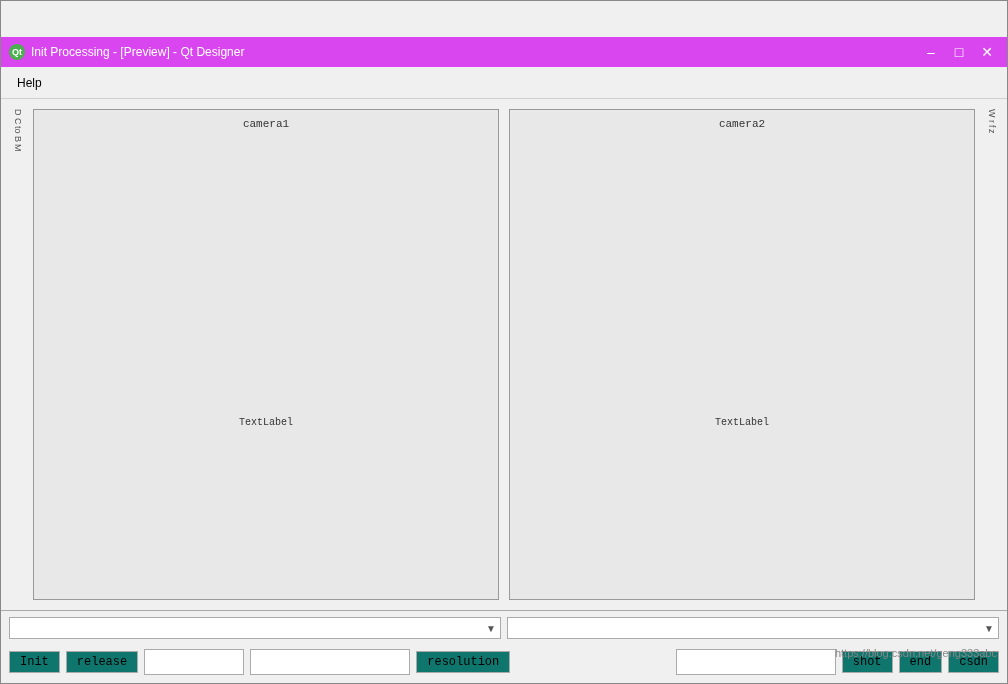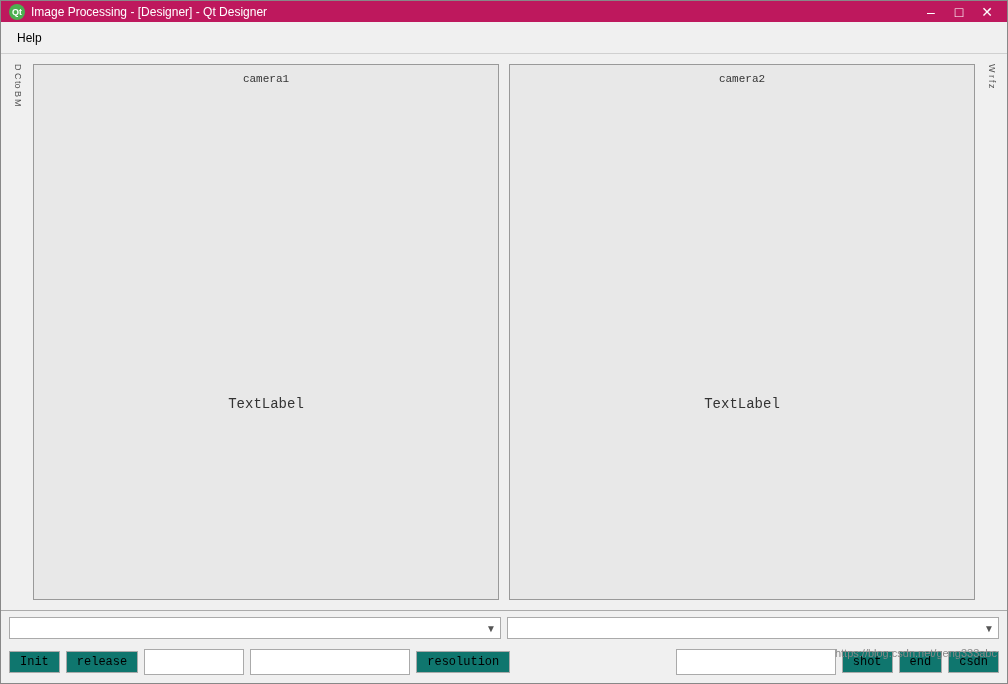--- a/index.html
+++ b/index.html
@@ -20,28 +20,29 @@
     .window {
       width: 1008px;
       height: 684px;
       background: #f0f0f0;
       border: 1px solid #888;
       display: flex;
       flex-direction: column;
     }
 
     .title-bar {
-      background: #be185d;
+      background: #d946ef;
       color: white;
-      height: 21px;
+      height: 30px;
       display: flex;
       align-items: center;
       justify-content: space-between;
       padding: 0 8px;
       flex-shrink: 0;
+      margin-top: 36px;
     }
 
     .title-bar-left {
       display: flex;
       align-items: center;
       gap: 6px;
     }
 
     .title-bar-icon {
       width: 16px;
@@ -153,21 +154,21 @@
       top: 8px;
       left: 50%;
       transform: translateX(-50%);
     }
 
     .text-label {
       position: absolute;
       bottom: 35%;
       left: 50%;
       transform: translateX(-50%);
-      font-size: 14px;
+      font-size: 10px;
       font-family: 'Courier New', monospace;
       color: #333;
     }
 
     .right-sidebar {
       width: 12px;
       display: flex;
       flex-direction: column;
       gap: 2px;
     }
@@ -255,21 +256,21 @@
 </head>
 <body>
 
 <div class="window">
 
   <div class="title-bar">
     <div class="title-bar-left">
       <div class="title-bar-icon">
         <span>Qt</span>
       </div>
-      <span class="title-bar-title">Image Processing - [Designer] - Qt Designer</span>
+      <span class="title-bar-title">Init Processing - [Preview] - Qt Designer</span>
     </div>
     <div class="title-bar-controls">
       <button class="title-btn">–</button>
       <button class="title-btn">□</button>
       <button class="title-btn close">✕</button>
     </div>
   </div>
 
   <div class="menu-bar">
     <div class="menu-item">Help</div>

